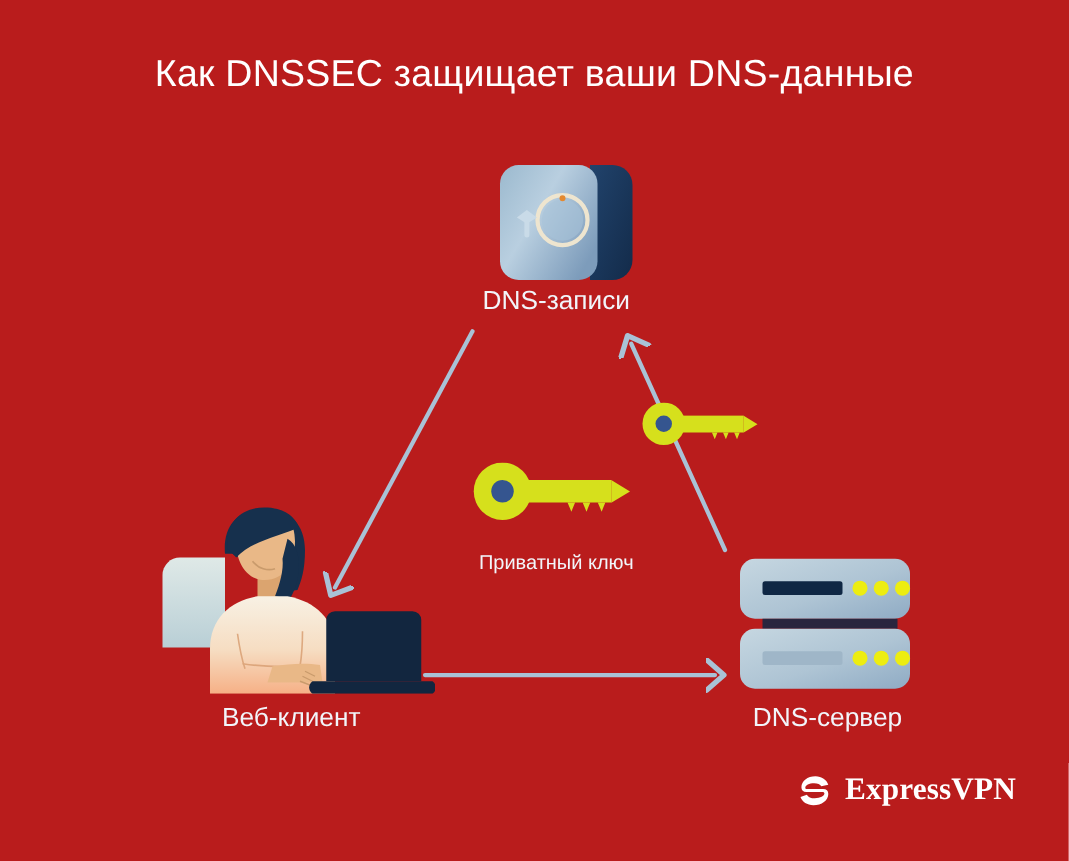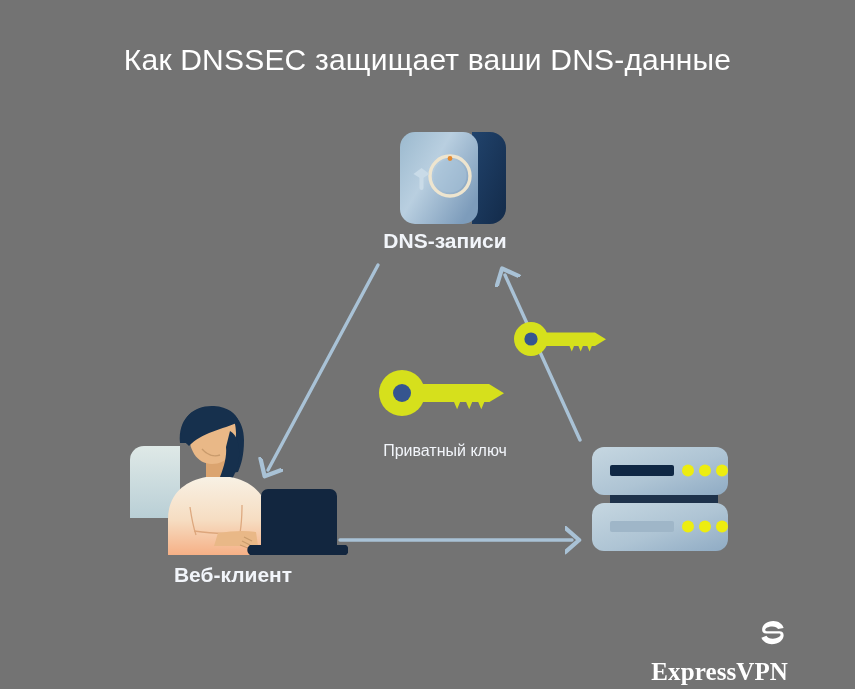--- a/index.html
+++ b/index.html
@@ -10,21 +10,21 @@
     width: 855px;
     height: 689px;
     overflow: hidden;
     font-family: "Liberation Sans", sans-serif;
     background: #ffffff;
   }
   #infographic {
     position: relative;
     width: 855px;
     height: 689px;
-    background: #737373;
+    background: #b91c1c;
     overflow: hidden;
   }
 
   
   #title {
     position: absolute;
     left: 0;
     top: 40px;
     width: 855px;
     text-align: center;
@@ -34,21 +34,21 @@
     letter-spacing: 0.2px;
     line-height: 40px;
     white-space: nowrap;
   }
 
   
   .node-label {
     position: absolute;
     color: #f2f5fa;
     font-size: 21px;
-    font-weight: 700;
+    font-weight: 400;
     line-height: 26px;
     white-space: nowrap;
     text-align: center;
   }
   .key-label {
     position: absolute;
     color: #f2f5fa;
     white-space: nowrap;
     text-align: center;
   }
@@ -134,23 +134,22 @@
   }
 
   
   #logo {
     position: absolute;
     left: 636px;
     top: 618px;
     width: 152px;
     height: 36px;
     display: flex;
-    align-items: flex-end;
+    align-items: flex-start;
     gap: 9px;
-    flex-direction: column;
   }
   #logo-mark {
     width: 31px;
     height: 31px;
     flex: 0 0 auto;
   }
   #logo-text {
     color: #ffffff;
     font-family: "Liberation Serif", serif;
     font-size: 25px;
@@ -316,20 +315,21 @@
 
       <path d="M22,50 h108 v8 h-108 z" fill="#0f2744" opacity="0.85"></path>
 
       <rect x="4" y="58" width="136" height="48" rx="12" ry="12" fill="url(#srvGrad)"></rect>
       <rect x="22" y="76" width="64" height="11" rx="2" fill="#9fb6c8"></rect>
       <circle cx="100" cy="81.5" r="6" fill="#eded10"></circle>
       <circle cx="117" cy="81.5" r="6" fill="#eded10"></circle>
       <circle cx="134" cy="81.5" r="6" fill="#eded10"></circle>
     </svg>
   </div>
+  <div class="node-label" id="label-dns-server">DNS-сервер</div>
 
   <div id="logo">
     <svg id="logo-mark" viewBox="0 0 32 32">
       <path d="M27.5,10.2 c-1.3,-4.2 -5.4,-7.1 -10.6,-7.1 c-6.6,0 -11.6,3.9 -11.6,9.1
                c0,2.3 1.4,3.9 4.1,3.9 h13.2 c1.2,0 1.7,0.5 1.7,1.3
                c0,1.9 -3.4,3.9 -7.9,3.9 c-3.3,0 -5.7,-1.1 -6.6,-3 l-5.3,2
                c1.4,4.1 5.5,6.7 10.7,6.7 c6.8,0 12.3,-4 12.3,-9.3
                c0,-2.4 -1.5,-4 -4.3,-4 h-13.1 c-1.1,0 -1.6,-0.4 -1.6,-1.2
                c0,-1.8 3.1,-3.6 7.3,-3.6 c2.9,0 5,0.9 5.9,2.5 z" fill="#ffffff"></path>
     </svg>

